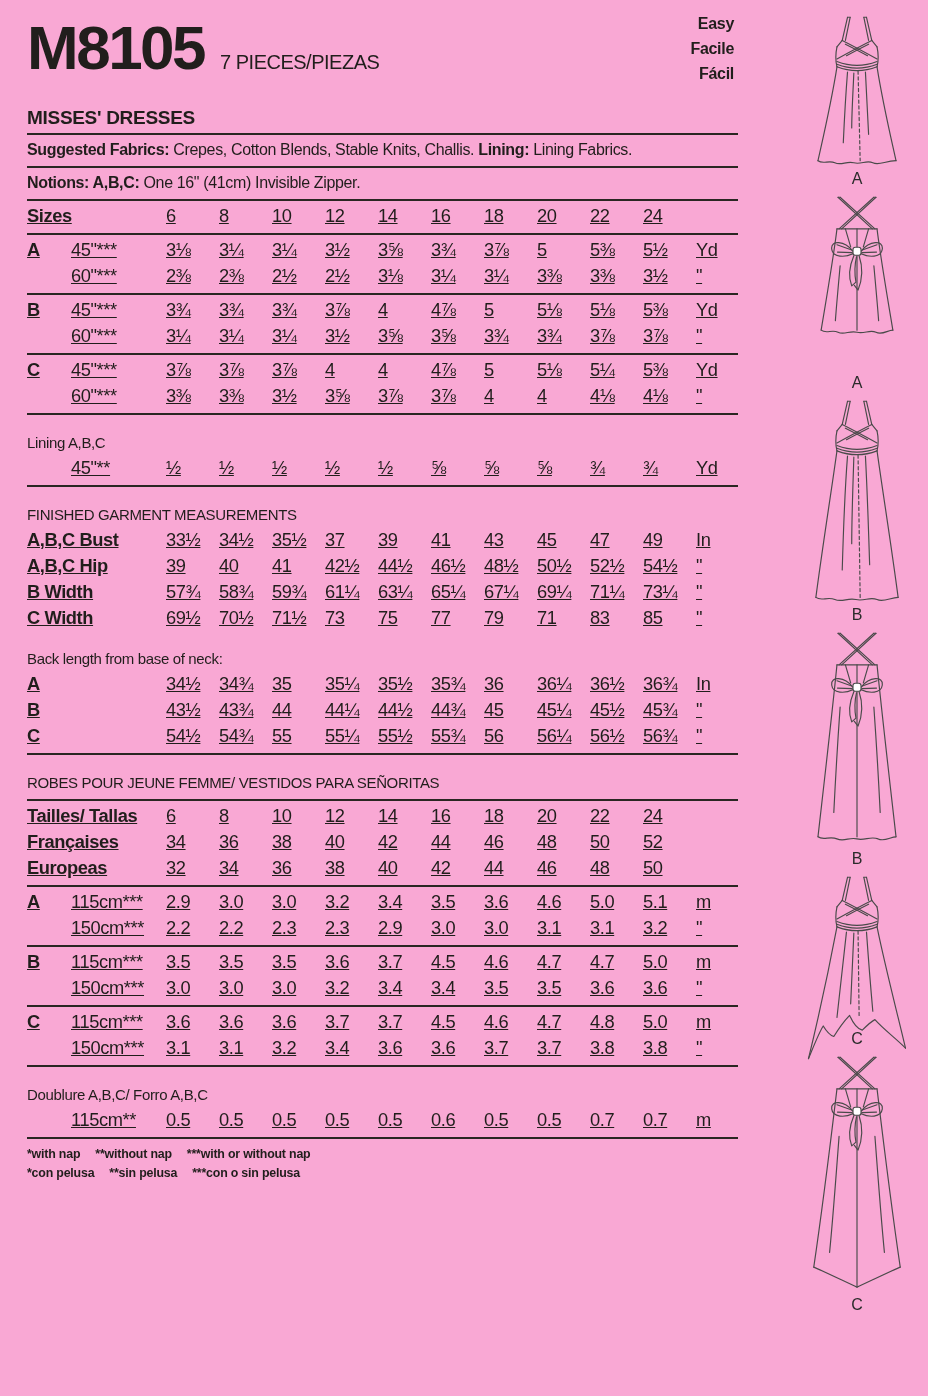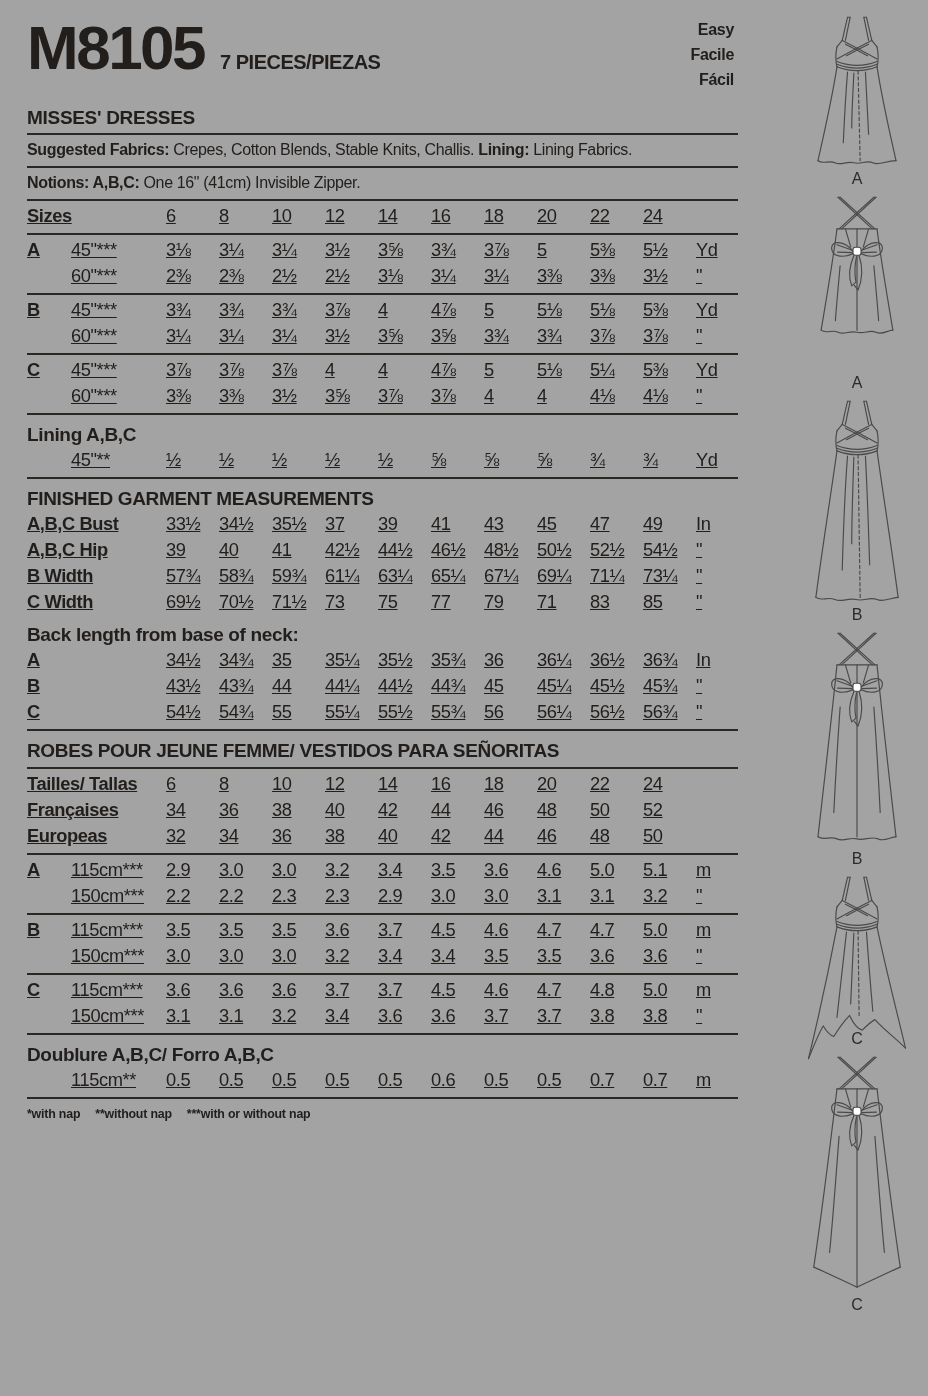--- a/index.html
+++ b/index.html
@@ -1,42 +1,42 @@
 <!DOCTYPE html>
 <html><head>
 <meta charset="utf-8">
 <style>
   html,body{margin:0;padding:0;background:#fff;}
   body{width:928px;height:1396px;position:relative;overflow:hidden;
        font-family:"Liberation Sans","DejaVu Sans",sans-serif;color:#211e1c;}
-  .page{position:absolute;inset:0;background:#a3a3a3;}
+  .page{position:absolute;inset:0;background:#f9a8d4;}
   .left-col{position:absolute;left:27px;top:0;width:711px;}
   .right-col{position:absolute;left:786px;top:12px;width:142px;
              display:flex;flex-direction:column;align-items:center;}
 
   
   .masthead{display:flex;align-items:baseline;margin-top:12px;}
   .pattern-no{font-size:62px;font-weight:700;letter-spacing:-2.5px;line-height:1;}
-  .pieces{font-size:20px;font-weight:700;margin-left:16px;letter-spacing:-0.5px;margin-top:39px;}
-  .difficulty{position:absolute;top:18px;right:4px;text-align:right;
+  .pieces{font-size:20px;font-weight:400;margin-left:16px;letter-spacing:-0.5px;margin-top:39px;}
+  .difficulty{position:absolute;top:12px;right:4px;text-align:right;
               font-size:16px;font-weight:700;line-height:1.55;letter-spacing:-0.3px;}
 
   .doc-title{font-size:19px;font-weight:700;letter-spacing:-0.3px;margin-top:28px;line-height:22px;}
   .rule{border:none;border-top:2.3px solid #2a2622;margin:4px 0 2px 0;height:0;}
   .infoline{font-size:16px;letter-spacing:-0.35px;line-height:25px;margin:1px 0;}
   .infoline b{font-weight:700;}
 
   
   .trow{display:grid;grid-template-columns:44px 95px repeat(10,53px) 41px;
         align-items:baseline;line-height:26px;font-size:18.3px;letter-spacing:-0.4px;text-decoration:underline;}
   .cell{white-space:nowrap;}
   .view{font-weight:700;}
   .label{font-weight:700;}
   .span2{grid-column:1/3;}
-  .section-h{font-size:19px;font-weight:700;letter-spacing:-0.35px;line-height:24px;margin-top:8px;}
+  .section-h{font-size:15px;font-weight:400;letter-spacing:-0.35px;line-height:24px;margin-top:16px;}
 
   
   .footnotes{display:flex;justify-content:space-between;align-items:center;
              margin-top:6px;font-size:12.4px;font-weight:700;letter-spacing:-0.2px;}
   .fn-line{display:flex;gap:15px;line-height:19px;}
   .fn-right{display:flex;gap:13px;line-height:19px;}
 
   
   .fig{display:flex;flex-direction:column;align-items:center;margin-bottom:5px;}
   .fig svg{width:116px;height:auto;display:block;}
@@ -483,20 +483,25 @@
         </div>
       </div>
     <hr class="rule">
 
     <div class="footnotes">
       <div>
         <div class="fn-line">
           <span>*with nap</span>
           <span>**without nap</span>
           <span>***with or without nap</span>
+        </div>
+        <div class="fn-line">
+          <span>*con pelusa</span>
+          <span>**sin pelusa</span>
+          <span>***con o sin pelusa</span>
         </div>
       </div>
     </div>
 
   </div>
 
   <div class="right-col">
 
     <div class="fig">
       <svg viewBox="0 0 110 150">

